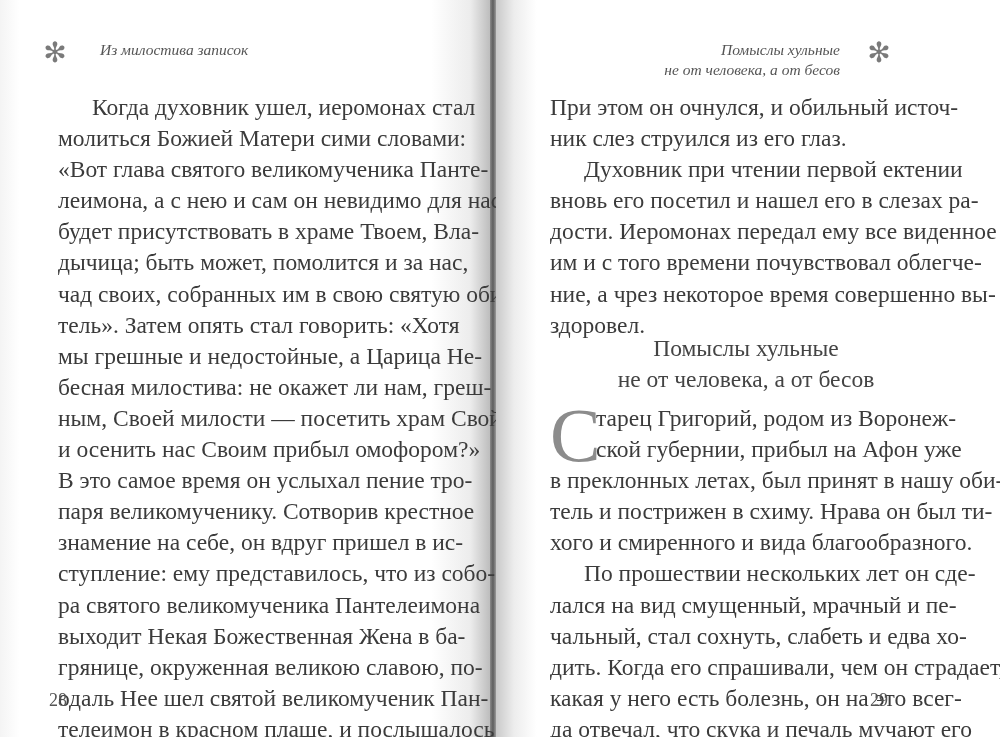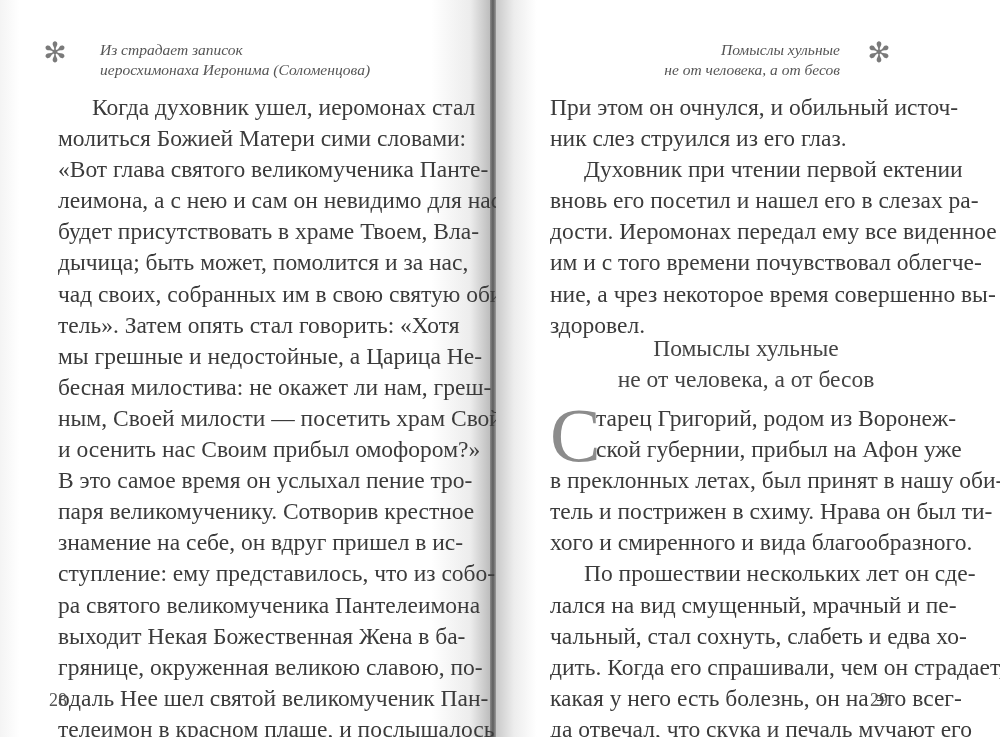--- a/index.html
+++ b/index.html
@@ -37,22 +37,21 @@
   .pn-left { left:49px; }
   .pn-right { right:60px;margin-left:24px; }
 </style>
 </head>
 <body>
 
 <div class="spread">
   <div class="page page-left">
     <div class="ornament orn-left">✻</div>
     <div class="running-head rh-left">
-      <div>Из страдает записок</div>
-      <div>иеросхимонаха Иеронима (Соломенцова)</div>
+      <div>Из милостива записок</div>
     </div>
     <div class="text-block tb-left">
       <span class="line indent">Когда духовник ушел, иеромонах стал</span>
       <span class="line">молиться Божией Матери сими словами:</span>
       <span class="line">«Вот глава святого великомученика Панте-</span>
       <span class="line">леимона, а с нею и сам он невидимо для нас</span>
       <span class="line">будет присутствовать в храме Твоем, Вла-</span>
       <span class="line">дычица; быть может, помолится и за нас,</span>
       <span class="line">чад своих, собранных им в свою святую оби-</span>
       <span class="line">тель». Затем опять стал говорить: «Хотя</span>

